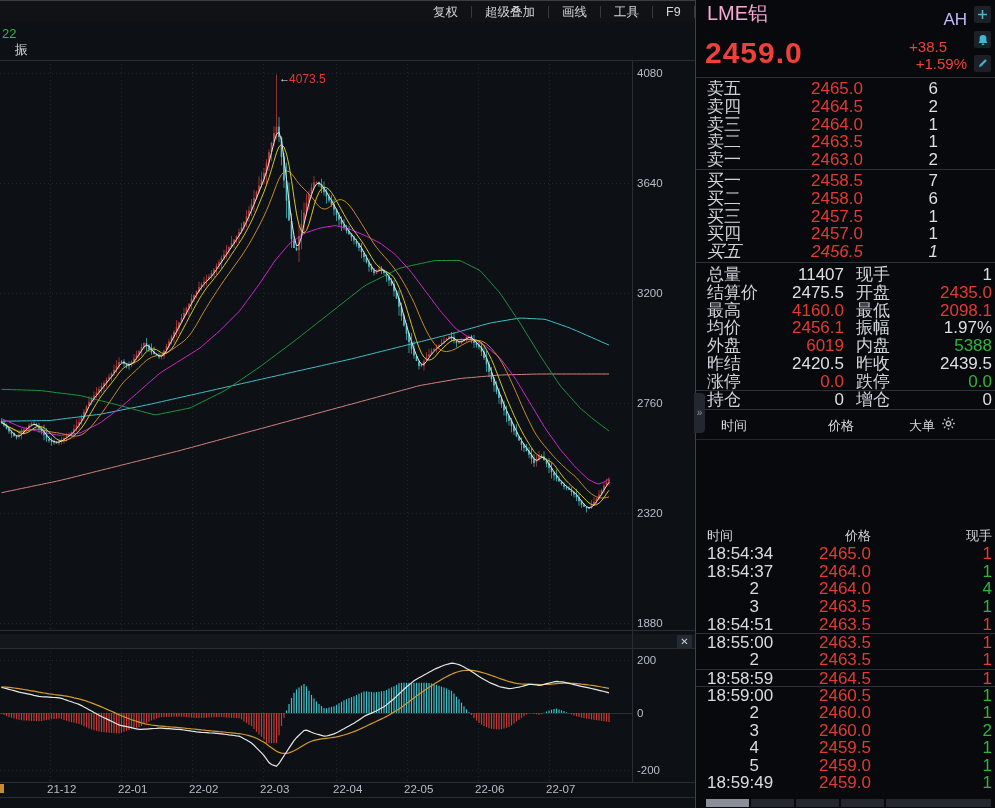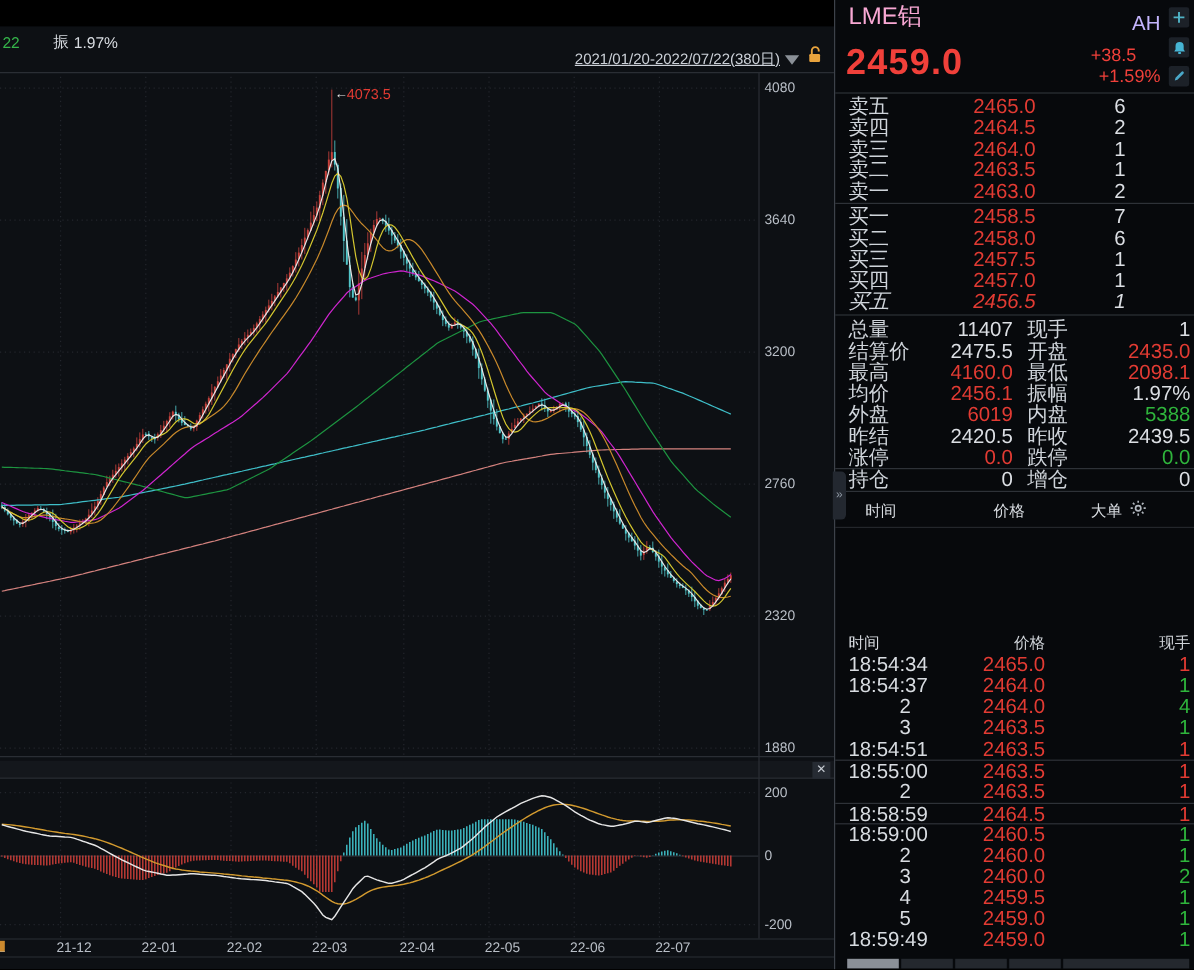--- a/index.html
+++ b/index.html
@@ -6,21 +6,21 @@
   body{font-family:"Liberation Sans","DejaVu Sans",sans-serif;-webkit-font-smoothing:antialiased;}
   #screen{position:relative;width:995px;height:808px;background:#000;overflow:hidden;color:#d8dce1;}
   
   #topbar{position:absolute;left:0;top:0;width:995px;height:22px;background:#101216;border-top:1px solid #3a3f46;box-sizing:border-box;}
   #menu{position:absolute;left:420px;top:0;height:22px;display:flex;align-items:center;}
   .menu-item{padding:0 13px;font-size:12.5px;color:#d4d8dd;white-space:nowrap;cursor:default;}
   .menu-sep{width:1px;height:12px;background:#34383f;}
   .submenu-arrow{font-size:9px;color:#b9bfc7;margin-left:2px;}
   
   #statusrow{position:absolute;left:0;top:22px;width:695px;height:38px;background:#0d1014;}
-  #statusleft{position:absolute;left:2px;top:4px;display:flex;align-items:center;font-size:13px;}
+  #statusleft{position:absolute;left:2px;top:4px;display:flex;align-items:center;font-size:13px;flex-direction:column;}
   .frag-green{color:#35b54a;margin-right:28px;}
   .amp-label{color:#d8dce1;margin-right:4px;}
   .amp-val{color:#d8dce1;}
   #datectl{position:absolute;right:9px;top:18px;display:flex;align-items:center;}
   #daterange{font-size:12.5px;color:#ccd1d8;text-decoration:underline;}
   .tri-down{width:0;height:0;border-left:6px solid transparent;border-right:6px solid transparent;border-top:8px solid #8a9097;margin:2px 0 0 4px;}
   #lockicon{margin-left:7px;margin-top:-2px;}
   
   #chart{position:absolute;left:0;top:60px;}
   #macd-close{position:absolute;left:677px;top:635px;width:15px;height:14px;background:#262b33;color:#c8cdd4;font-size:10px;line-height:14px;text-align:center;cursor:pointer;}
@@ -55,36 +55,41 @@
   .tape-group{border-top:1px solid #2e3238;box-sizing:border-box;}
   #segbar{position:absolute;left:10px;top:799px;width:287px;height:8px;display:flex;gap:2px;}
   .seg{height:8px;background:#24282e;cursor:pointer;}
   .seg.active{background:#8b9098;}
 </style>
 </head>
 <body>
 
 <div id="screen">
 
+  <div id="topbar">
+    <div id="menu">
+        <span class="menu-item">复权</span>
+        <span class="menu-sep"></span>
+        <span class="menu-item">超级叠加</span>
+        <span class="menu-sep"></span>
+        <span class="menu-item">画线</span>
+        <span class="menu-sep"></span>
+        <span class="menu-item">工具</span>
+        <span class="menu-sep"></span>
+        <span class="menu-item">F9</span>
+        <span class="menu-sep"></span>
+        <span class="menu-item">隐藏<span class="submenu-arrow">▸</span></span>
+      </div>
+  </div>
 
   <div id="statusrow">
     <div id="statusleft">
       <span class="frag-green">22</span>
       <span class="amp-label">振</span>
       <span class="amp-val">1.97%</span>
-    </div>
-    <div id="datectl">
-      <span id="daterange">2021/01/20-2022/07/22(380日)</span>
-      <span class="tri-down"></span>
-      <span id="lockicon">
-        <svg width="13" height="15" viewBox="0 0 13 15">
-          <path d="M3.5 7 V4.2 a2.9 2.9 0 0 1 5.8 0 V5" fill="none" stroke="#e8a33d" stroke-width="1.6"></path>
-          <rect x="1.4" y="7" width="9" height="6.6" rx="1" fill="#e8a33d"></rect>
-        </svg>
-      </span>
     </div>
   </div>
 
   <svg id="chart" width="695" height="748" viewBox="0 60 695 748">
       <rect x="0" y="60" width="695" height="748" fill="#0d1014"></rect>
       <line x1="0" y1="73.5" x2="632" y2="73.5" stroke="#23262c" stroke-dasharray="1 3"></line>
       <line x1="0" y1="183.5" x2="632" y2="183.5" stroke="#23262c" stroke-dasharray="1 3"></line>
       <line x1="0" y1="293.5" x2="632" y2="293.5" stroke="#23262c" stroke-dasharray="1 3"></line>
       <line x1="0" y1="403.5" x2="632" y2="403.5" stroke="#23262c" stroke-dasharray="1 3"></line>
       <line x1="0" y1="513.5" x2="632" y2="513.5" stroke="#23262c" stroke-dasharray="1 3"></line>

